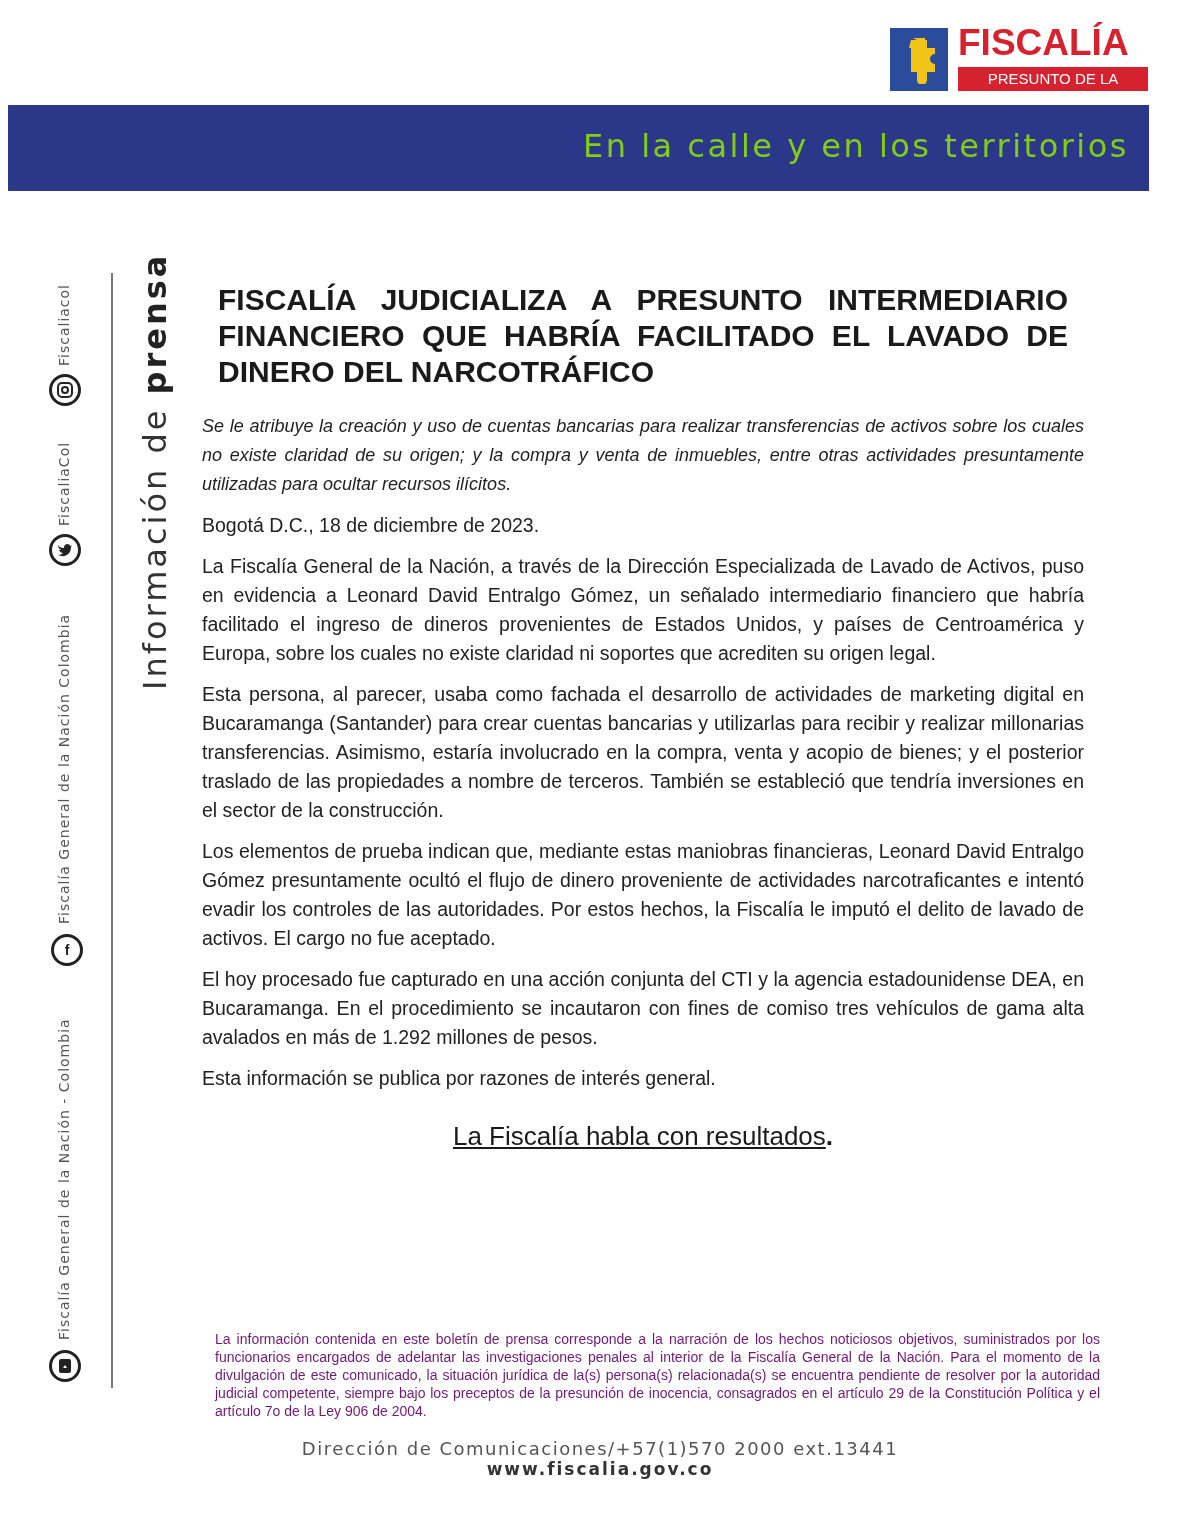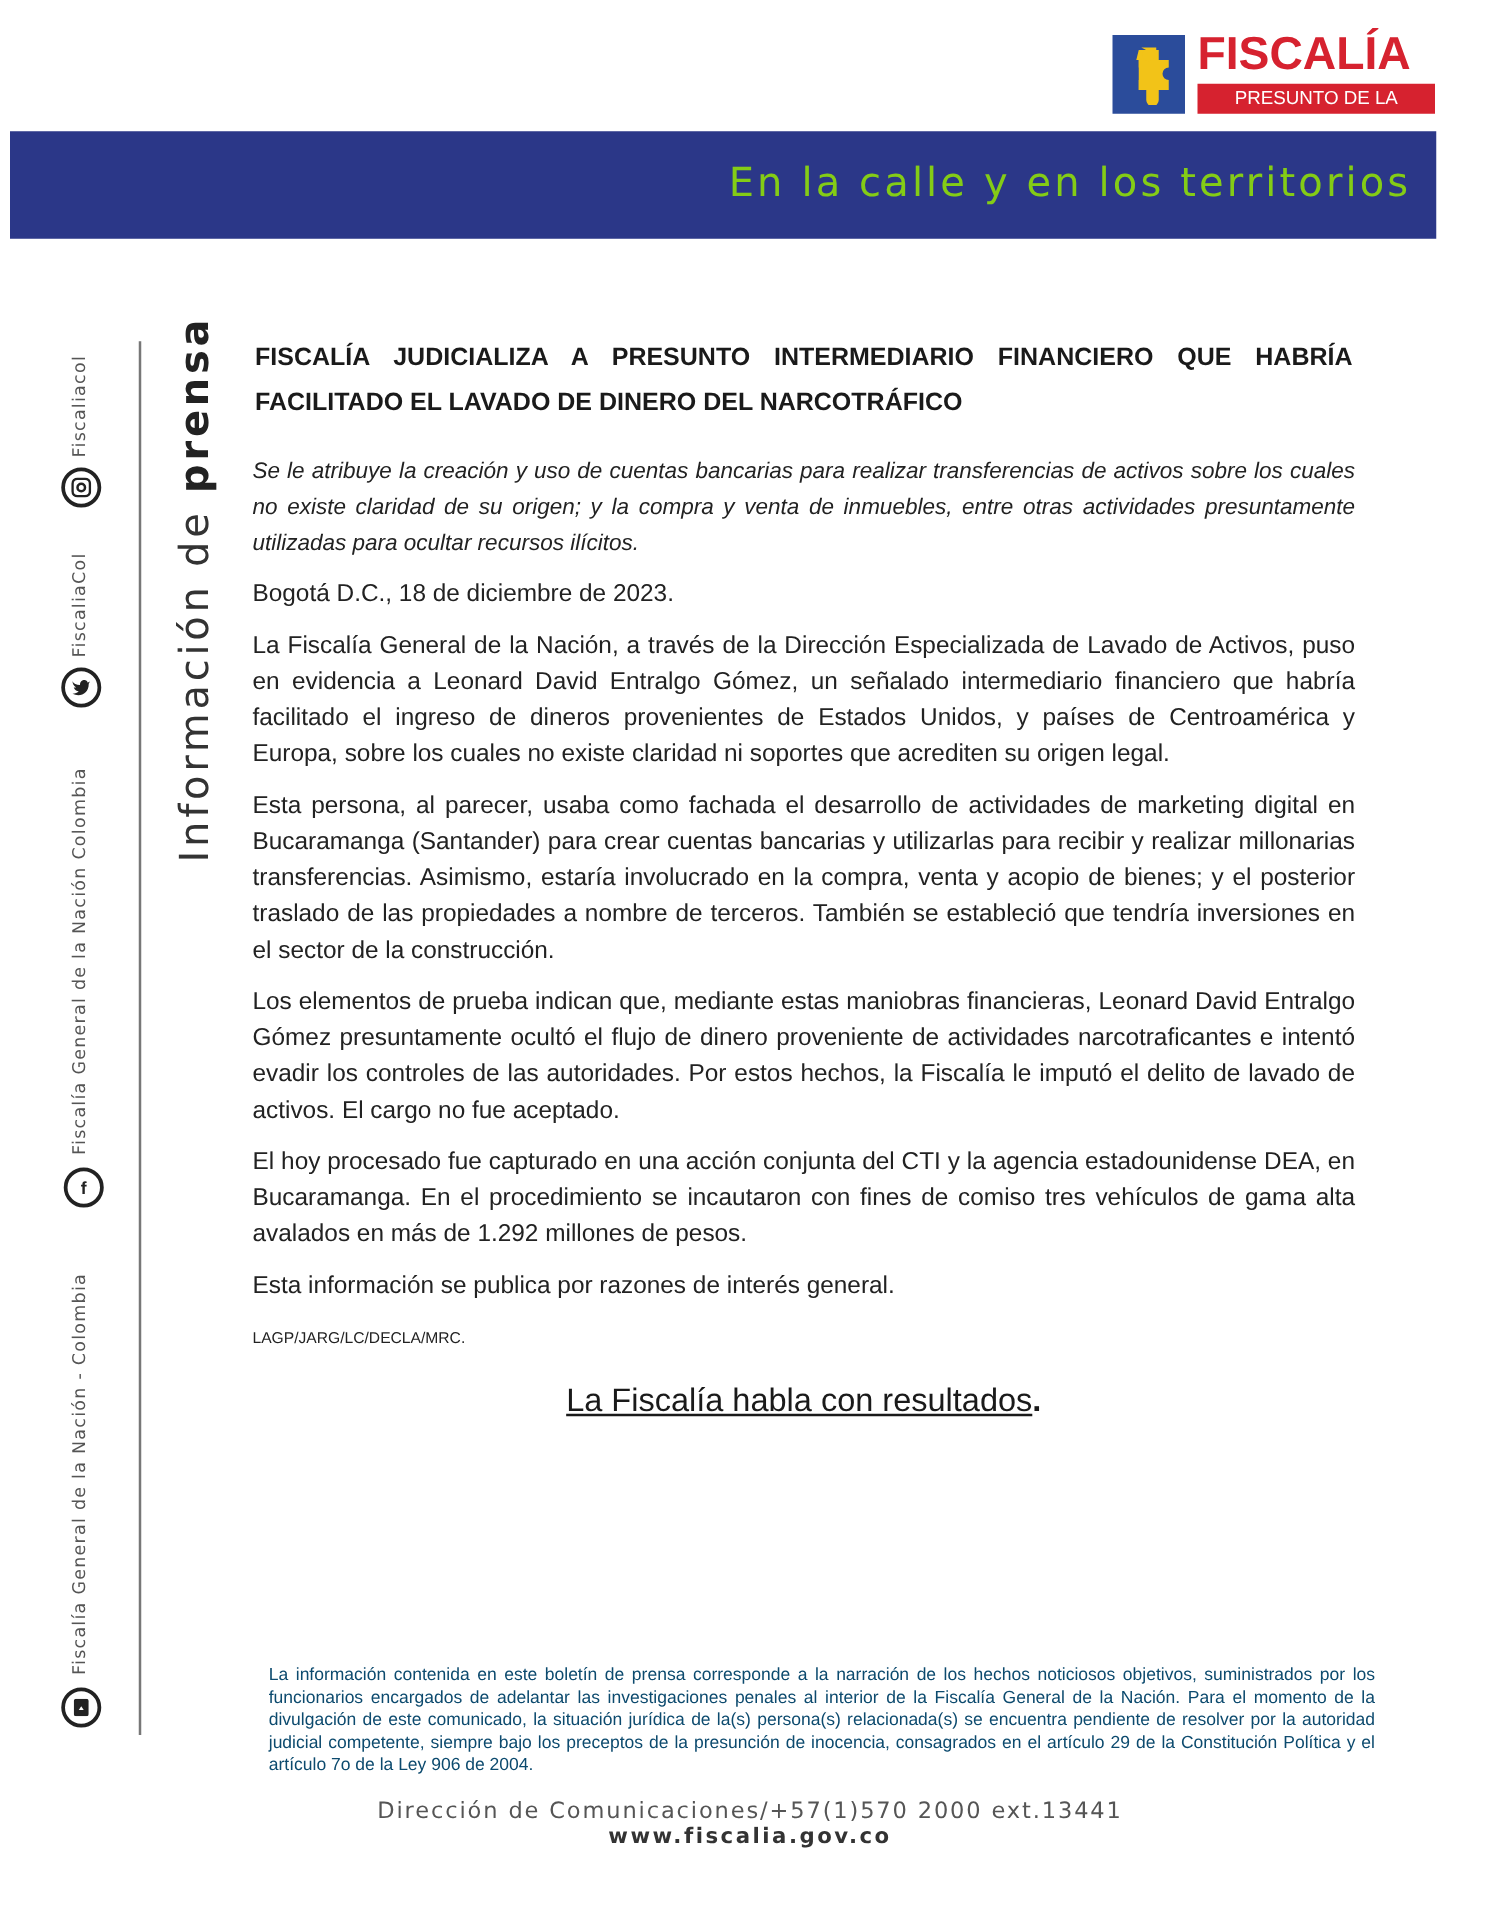--- a/index.html
+++ b/index.html
@@ -9,27 +9,27 @@
   .logo-title { position:absolute; left:68px; top:-6px; font-family:"Liberation Sans", sans-serif; font-weight:bold; font-size:37px; color:#d6222f; letter-spacing:0px; }
   .logo-sub { position:absolute; left:68px; top:39px; width:190px; height:24px; background:#d6222f; color:#fff; font-family:"Liberation Sans", sans-serif; font-size:15px; line-height:24px; text-align:center; }
   .banner { position:absolute; left:8px; top:105px; width:1141px; height:86px; background:#2b3788; }
   .banner-text { position:absolute; right:20px; top:22px; color:#84cc16; font-family:"DejaVu Sans", sans-serif; font-size:32px; letter-spacing:2.5px; }
   .vtext { position:absolute; transform-origin:left top; transform:rotate(-90deg); white-space:nowrap; font-family:"DejaVu Sans", sans-serif; color:#555; font-size:14px; letter-spacing:1px; }
   .circle-icon { position:absolute; width:32px; height:32px; border:3px solid #222; border-radius:50%; box-sizing:border-box; display:flex; align-items:center; justify-content:center; font-weight:bold; font-size:14px; color:#222; }
   .vline { position:absolute; left:111px; top:273px; width:2px; height:1115px; background:#777; }
   .prensa { position:absolute; left:136px; top:690px; transform-origin:left top; transform:rotate(-90deg); white-space:nowrap; font-family:"DejaVu Sans", sans-serif; font-size:32px; letter-spacing:3px; color:#333; }
   .prensa b { font-weight:bold; color:#222; }
   .content { position:absolute; left:202px; top:266px; width:882px; font-family:"Liberation Sans", sans-serif; }
-  .headline { font-weight:bold; font-size:20px; line-height:36px; text-align:justify; text-align-last:left; margin:2px; color:#1a1a1a; }
+  .headline { font-weight:bold; font-size:30px; line-height:36px; text-align:justify; text-align-last:left; margin:16px; color:#1a1a1a; }
   .lead { font-style:italic; font-size:18px; line-height:29px; margin:22px 0 0 0; text-align:justify; color:#222; }
   .para { font-size:19.5px; line-height:29px; margin:12px 0 0 0; text-align:justify; color:#222; }
   .refs { font-size:12.5px; margin:20px 0 0 0; color:#222; }
   .slogan { text-align:center; font-weight:normal; font-size:26px; margin:28px 0 0 0; }
   .slogan span { text-decoration:underline; }
-  .disclaimer { position:absolute; left:215px; top:1330px; width:885px; font-size:14px; line-height:18px; color:#0c4a6e; text-align:justify; }
+  .disclaimer { position:absolute; left:215px; top:1330px; width:885px; font-size:14px; line-height:18px; color:#701a75; text-align:justify; }
   .contact { position:absolute; left:0; top:1438px; width:1280px; text-align:center; font-family:"DejaVu Sans", sans-serif; color:#555; }
   .contact .phone { font-size:18px; letter-spacing:1.5px; }
   .contact .web { font-size:17px; font-weight:bold; letter-spacing:2px; color:#333; }
 </style>
 </head>
 <body>
 
 <div class="logo">
   <div class="logo-box">
     <svg width="40" height="48" viewBox="0 0 40 48">
@@ -81,21 +81,20 @@
 
 <div class="content">
   <h1 class="headline">FISCALÍA JUDICIALIZA A PRESUNTO INTERMEDIARIO FINANCIERO QUE HABRÍA FACILITADO EL LAVADO DE DINERO DEL NARCOTRÁFICO</h1>
   <p class="lead">Se le atribuye la creación y uso de cuentas bancarias para realizar transferencias de activos sobre los cuales no existe claridad de su origen; y la compra y venta de inmuebles, entre otras actividades presuntamente utilizadas para ocultar recursos ilícitos.</p>
   <p class="para">Bogotá D.C., 18 de diciembre de 2023.</p>
   <p class="para">La Fiscalía General de la Nación, a través de la Dirección Especializada de Lavado de Activos, puso en evidencia a Leonard David Entralgo Gómez, un señalado intermediario financiero que habría facilitado el ingreso de dineros provenientes de Estados Unidos, y países de Centroamérica y Europa, sobre los cuales no existe claridad ni soportes que acrediten su origen legal.</p>
   <p class="para">Esta persona, al parecer, usaba como fachada el desarrollo de actividades de marketing digital en Bucaramanga (Santander) para crear cuentas bancarias y utilizarlas para recibir y realizar millonarias transferencias. Asimismo, estaría involucrado en la compra, venta y acopio de bienes; y el posterior traslado de las propiedades a nombre de terceros. También se estableció que tendría inversiones en el sector de la construcción.</p>
   <p class="para">Los elementos de prueba indican que, mediante estas maniobras financieras, Leonard David Entralgo Gómez presuntamente ocultó el flujo de dinero proveniente de actividades narcotraficantes e intentó evadir los controles de las autoridades. Por estos hechos, la Fiscalía le imputó el delito de lavado de activos. El cargo no fue aceptado.</p>
   <p class="para">El hoy procesado fue capturado en una acción conjunta del CTI y la agencia estadounidense DEA, en Bucaramanga. En el procedimiento se incautaron con fines de comiso tres vehículos de gama alta avalados en más de 1.292 millones de pesos.</p>
   <p class="para">Esta información se publica por razones de interés general.</p>
-  <p class="refs">LAGP/JARG/LC/DECLA/MRC.</p>
   <p class="slogan"><span>La Fiscalía habla con resultados</span><b>.</b></p>
 </div>
 
 <div class="disclaimer">La información contenida en este boletín de prensa corresponde a la narración de los hechos noticiosos objetivos, suministrados por los funcionarios encargados de adelantar las investigaciones penales al interior de la Fiscalía General de la Nación. Para el momento de la divulgación de este comunicado, la situación jurídica de la(s) persona(s) relacionada(s) se encuentra pendiente de resolver por la autoridad judicial competente, siempre bajo los preceptos de la presunción de inocencia, consagrados en el artículo 29 de la Constitución Política y el artículo 7o de la Ley 906 de 2004.</div>
 <div class="contact" style="left:-40px;">
   <div class="phone">Dirección de Comunicaciones/+57(1)570 2000 ext.13441</div>
   <div class="web">www.fiscalia.gov.co</div>
 </div>
 
 </body></html>

